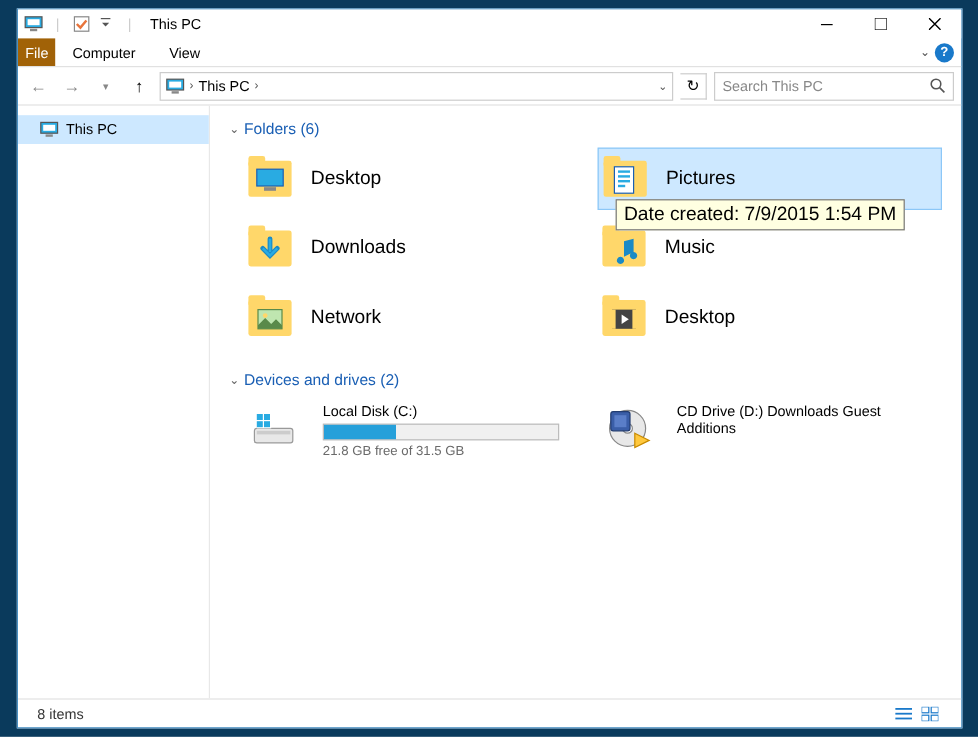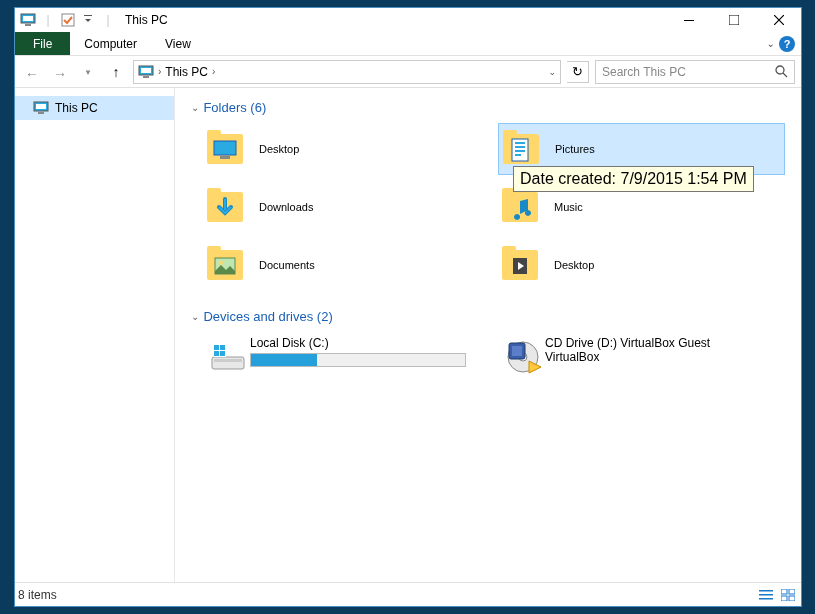--- a/index.html
+++ b/index.html
@@ -5,21 +5,21 @@
 * { box-sizing: border-box; margin: 0; padding: 0; font-family: "Segoe UI", Tahoma, sans-serif; }
 body { background: #0a3a5c; width: 815px; height: 614px; overflow: hidden; }
 .window { position: absolute; left: 14px; top: 7px; width: 788px; height: 600px; background: #fff; border: 1px solid #4a90c2; display: flex; flex-direction: column; }
 .titlebar { height: 24px; display: flex; align-items: center; background: #fff; font-size: 12px; }
 .titlebar .qat { display: flex; align-items: center; padding-left: 4px; gap: 2px; }
 .titlebar .qat .icon { width: 18px; height: 18px; display: inline-flex; align-items: center; justify-content: center; }
 .titlebar .title { margin-left: 8px; color: #000; }
 .titlebar .winctrls { margin-left: auto; display: flex; }
 .titlebar .winctrls > div { width: 45px; height: 22px; display: flex; align-items: center; justify-content: center; font-size: 12px; }
 .ribbon-tabs { height: 24px; display: flex; align-items: stretch; border-bottom: 1px solid #e1e1e1; font-size: 12px; position: relative; }
-.ribbon-tabs .file { background: #14532d; color: #fff; padding: 0 18px; display: flex; align-items: center; }
+.ribbon-tabs .file { background: #a16207; color: #fff; padding: 0 6px; display: flex; align-items: center; }
 .ribbon-tabs .tab { padding: 0 14px; display: flex; align-items: center; color: #000; }
 .ribbon-tabs .help { margin-left: auto; display: flex; align-items: center; padding-right: 6px; gap: 4px; }
 .ribbon-tabs .chev { color: #555; font-size: 10px; }
 .ribbon-tabs .qmark { width: 16px; height: 16px; border-radius: 50%; background: #1979ca; color: #fff; display: flex; align-items: center; justify-content: center; font-size: 11px; font-weight: bold; }
 .navbar { height: 32px; display: flex; align-items: center; padding: 0 6px; gap: 6px; border-bottom: 1px solid #e1e1e1; }
 .navbar .navbtn { width: 22px; height: 22px; display: flex; align-items: center; justify-content: center; color: #888; font-size: 14px; }
 .navbar .navbtn.enabled { color: #000; }
 .navbar .addr { flex: 1; height: 24px; border: 1px solid #ccc; display: flex; align-items: center; padding: 0 4px; font-size: 12px; position: relative; }
 .navbar .addr .seg { display: flex; align-items: center; gap: 2px; }
 .navbar .addr .carrot { color: #555; font-size: 10px; padding: 0 4px; }
@@ -35,31 +35,31 @@
 .content { flex: 1; padding: 8px 16px; overflow: auto; position: relative; }
 .grouphdr { color: #1a5fb4; font-size: 13px; display: flex; align-items: center; gap: 4px; margin: 4px 0 8px; }
 .grouphdr .disc { font-size: 10px; color: #666; }
 .foldergrid { display: grid; grid-template-columns: 1fr 1fr; column-gap: 8px; row-gap: 6px; padding-left: 12px; margin-bottom: 18px; }
 .folderitem { display: flex; align-items: center; gap: 10px; height: 52px; padding: 4px; }
 .folderitem.sel { background: #cde8ff; border: 1px solid #8cc7f7; }
 .folderitem .ficon { width: 42px; height: 42px; position: relative; }
 .folder-back { position: absolute; left: 0; top: 6px; width: 36px; height: 30px; background: #ffd76a; border-radius: 2px; }
 .folder-tab { position: absolute; left: 0; top: 2px; width: 14px; height: 8px; background: #ffd76a; border-radius: 2px 2px 0 0; }
 .glyph { position: absolute; left: 4px; top: 10px; width: 28px; height: 24px; display: flex; align-items: center; justify-content: center; font-size: 18px; }
-.folderitem .flabel { font-size: 11px; }
+.folderitem .flabel { font-size: 16px; }
 .drivegrid { display: grid; grid-template-columns: 1fr 1fr; column-gap: 8px; padding-left: 12px; }
-.driveitem { display: flex; gap: 1px; padding: 4px; }
+.driveitem { display: flex; gap: 20px; padding: 4px; }
 .driveitem .dicon { width: 42px; height: 42px; display: flex; align-items: center; justify-content: center; }
 .driveitem .dinfo { font-size: 12px; flex: 1; padding-right: 20px; }
 .driveitem .dinfo .dname { color: #000; }
 .driveitem .dinfo .bar { height: 14px; border: 1px solid #bcbcbc; margin: 3px 0; position: relative; background: #f0f0f0; }
 .driveitem .dinfo .bar .fill { position: absolute; left: 0; top: 0; bottom: 0; background: #26a0da; }
 .driveitem .dinfo .dfree { color: #6a6a6a; font-size: 11px; }
 .tooltip { position: absolute; background: #ffffe1; border: 1px solid #767676; padding: 3px 6px; font-size: 16px; white-space: nowrap; z-index: 10; }
-.statusbar { height: 24px; border-top: 1px solid #e1e1e1; display: flex; align-items: center; padding: 0 3px; font-size: 12px; color: #333; }
+.statusbar { height: 24px; border-top: 1px solid #e1e1e1; display: flex; align-items: center; padding: 0 16px; font-size: 12px; color: #333; }
 .statusbar .views { margin-left: auto; display: flex; gap: 2px; color: #1979ca; }
 .statusbar .views .vbtn { width: 20px; height: 18px; border: 1px solid transparent; display: flex; align-items: center; justify-content: center; font-size: 11px; }
 svg { display: block; }
 </style>
 </head>
 <body>
 
 <div class="window">
 
   <div class="titlebar">
@@ -228,21 +228,21 @@
               <div class="folder-tab"></div>
               <div class="folder-back"></div>
               <div class="glyph">
                 <svg width="24" height="22">
                   <rect x="2" y="3" width="20" height="16" fill="#bfe6b0" stroke="#5a8a4a"></rect>
                   <circle cx="8" cy="8" r="2" fill="#ffd76a"></circle>
                   <path d="M2 16 L8 10 L13 15 L17 11 L22 16 V19 H2 Z" fill="#5a8a4a"></path>
                 </svg>
               </div>
             </div>
-          <span class="flabel">Documents</span>
+          <span class="flabel">Network</span>
         </div>
         <div class="folderitem">
           <div class="ficon">
               <div class="folder-tab"></div>
               <div class="folder-back"></div>
               <div class="glyph">
                 <svg width="24" height="22">
                   <rect x="2" y="3" width="20" height="16" fill="#444"></rect>
                   <rect x="2" y="3" width="3" height="16" fill="#ffd76a"></rect>
                   <rect x="19" y="3" width="3" height="16" fill="#ffd76a"></rect>
@@ -274,34 +274,35 @@
                 <rect x="12" y="8" width="5" height="5" fill="#29abe2"></rect>
                 <rect x="6" y="14" width="5" height="5" fill="#29abe2"></rect>
                 <rect x="12" y="14" width="5" height="5" fill="#29abe2"></rect>
               </svg>
           </div>
           <div class="dinfo">
             <div class="dname">Local Disk (C:)</div>
             <div class="bar">
                 <div class="fill" style="width:31%"></div>
               </div>
+            <div class="dfree">21.8 GB free of 31.5 GB</div>
           </div>
         </div>
         <div class="driveitem">
           <div class="dicon">
             <svg width="40" height="40" viewBox="0 0 40 40">
                 <circle cx="20" cy="20" r="15" fill="#e8e8e8" stroke="#888"></circle>
                 <circle cx="20" cy="20" r="4" fill="#fff" stroke="#888"></circle>
                 <rect x="6" y="6" width="16" height="16" rx="2" fill="#3a5ea8" stroke="#223c70"></rect>
                 <rect x="9" y="9" width="10" height="10" fill="#5a7ec8"></rect>
                 <polygon points="26,24 38,30 26,36" fill="#ffc83d" stroke="#c88a00"></polygon>
               </svg>
           </div>
           <div class="dinfo">
-            <div class="dname">CD Drive (D:) VirtualBox Guest VirtualBox</div>
+            <div class="dname">CD Drive (D:) Downloads Guest Additions</div>
           </div>
         </div>
       </div>
     </div>
   </div>
 
   <div class="statusbar">
     <span>8 items</span>
     <div class="views">
       <div class="vbtn">

